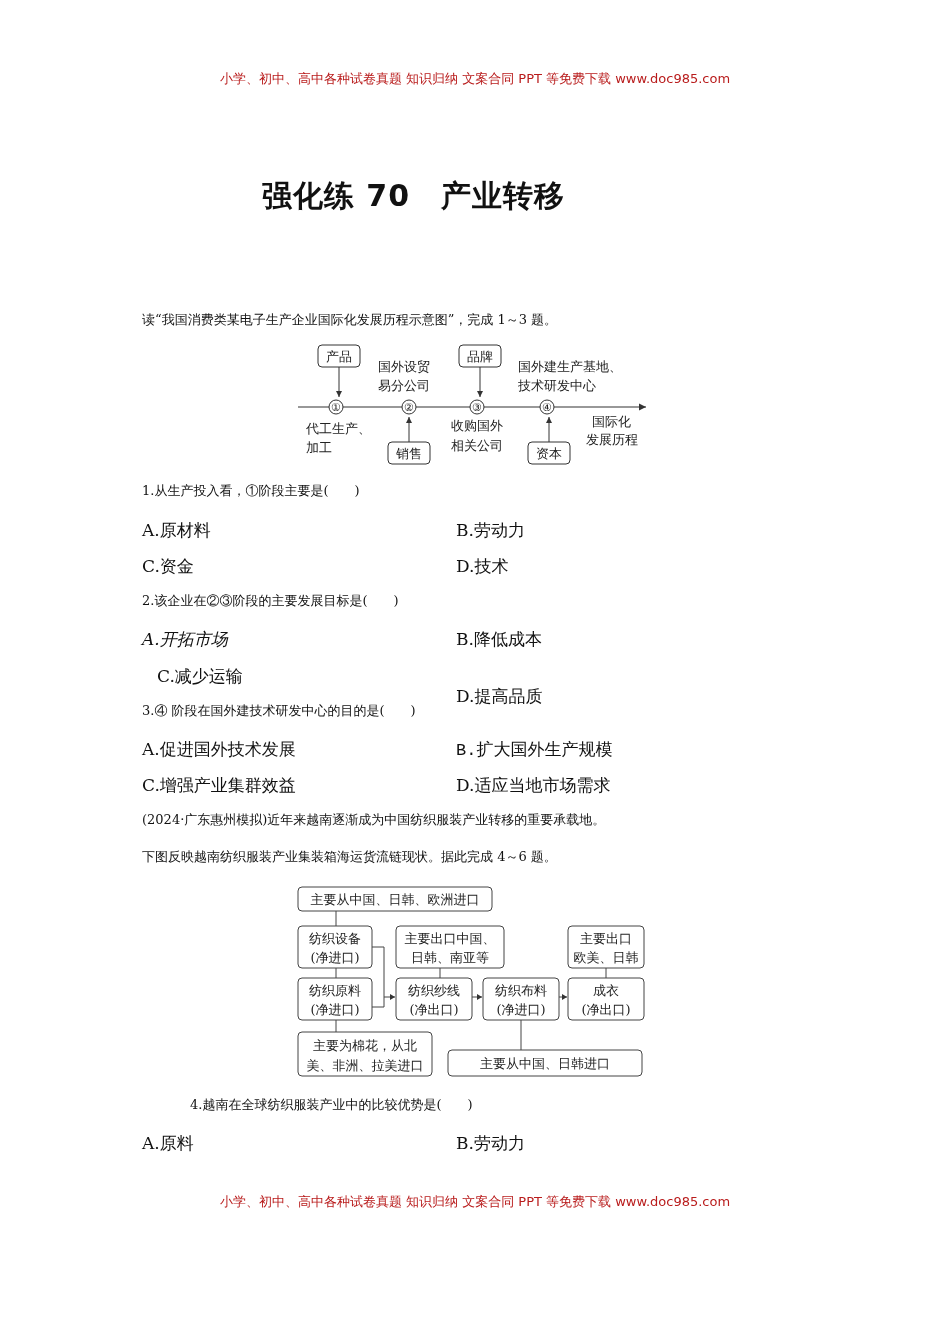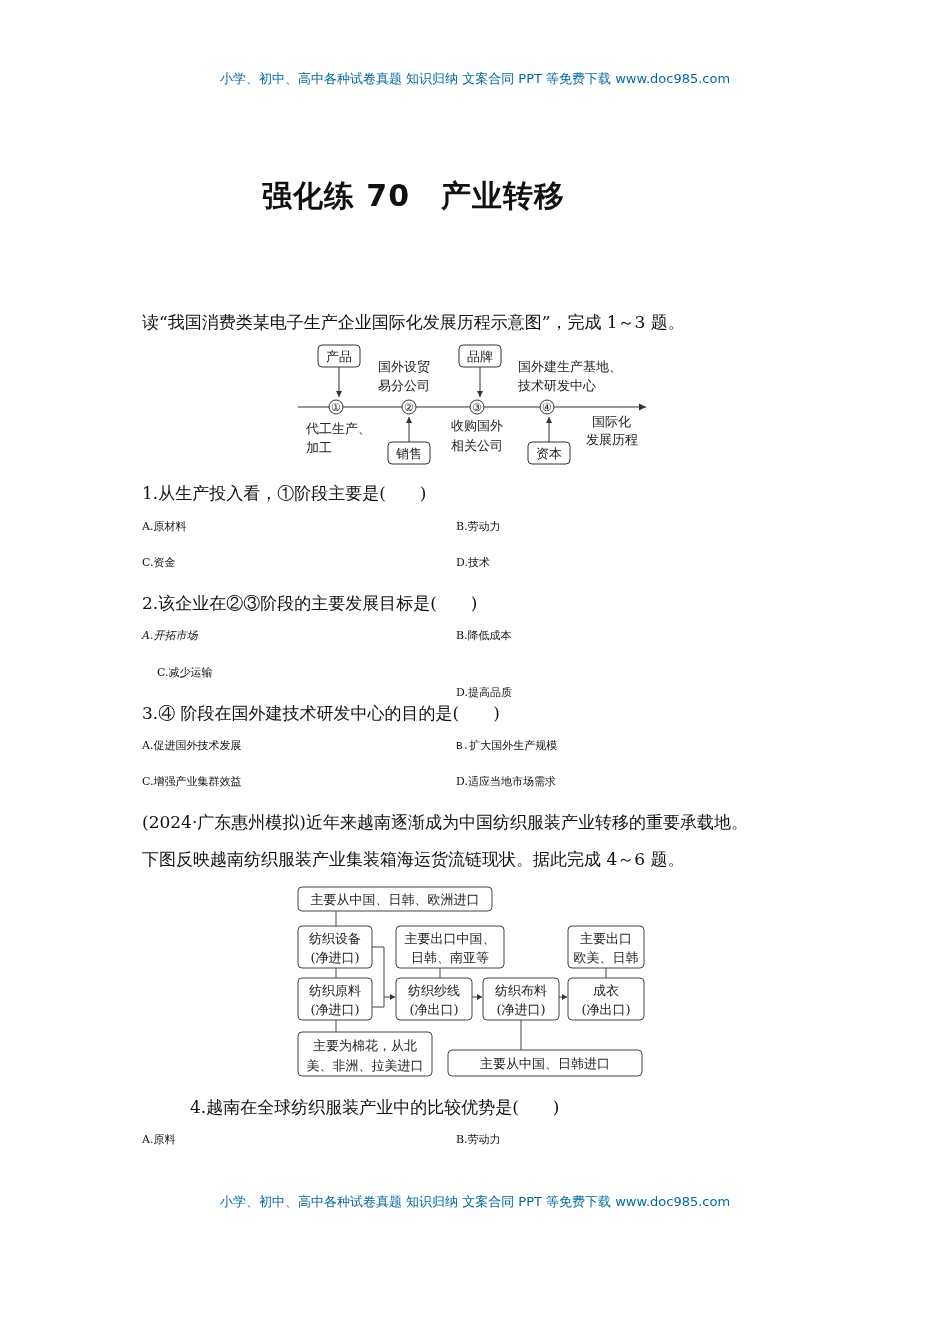--- a/index.html
+++ b/index.html
@@ -1,27 +1,27 @@
 <!DOCTYPE html>
 <html><head>
 <meta charset="utf-8">
 <style>
   html, body { margin: 0; padding: 0; background: #ffffff; }
   body { width: 950px; height: 1344px; position: relative; overflow: hidden;
          font-family: "DejaVu Serif", "Liberation Serif", serif; color: #111; }
   .header-note, .footer-note {
     position: absolute; left: 0; width: 950px; text-align: center;
-    font-family: "DejaVu Sans", "Liberation Sans", sans-serif; font-size: 13px; color: #0369a1;
+    font-family: "DejaVu Sans", "Liberation Sans", sans-serif; font-size: 13px; color: #b91c1c;
   }
   .header-note { top: 70px; }
   .footer-note { top: 1193px; }
   .title { position: absolute; top: 176px; left: 0; width: 827px; text-align: center;
            font-family: "DejaVu Sans", "Liberation Sans", sans-serif; font-weight: bold; font-size: 30px; letter-spacing: 1px; }
-  .line { position: absolute; left: 142px; font-size: 17px; white-space: nowrap; }
-  .opt { position: absolute; font-size: 11px; white-space: nowrap; }
+  .line { position: absolute; left: 142px; font-size: 13px; white-space: nowrap; }
+  .opt { position: absolute; font-size: 17px; white-space: nowrap; }
   .optA { left: 142px; }
   .optB { left: 456px; }
   .diag1 { position: absolute; left: 296px; top: 342px; width: 354px; height: 128px; }
   .diag2 { position: absolute; left: 296px; top: 884px; width: 350px; height: 196px; }
   svg text { font-family: "DejaVu Serif", "Liberation Serif", serif; fill: #222; }
 </style>
 </head>
 <body>
 
 <div class="header-note">小学、初中、高中各种试卷真题 知识归纳 文案合同 PPT 等免费下载   www.doc985.com</div>

